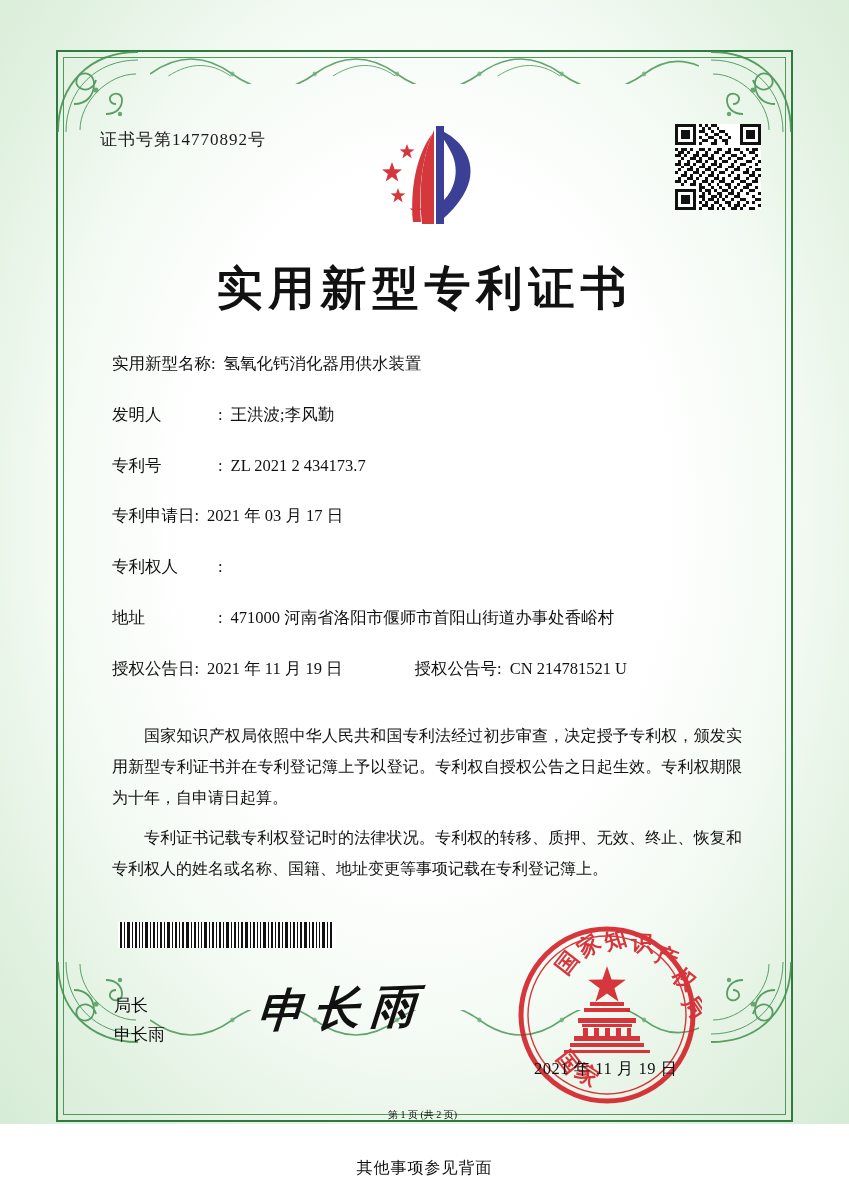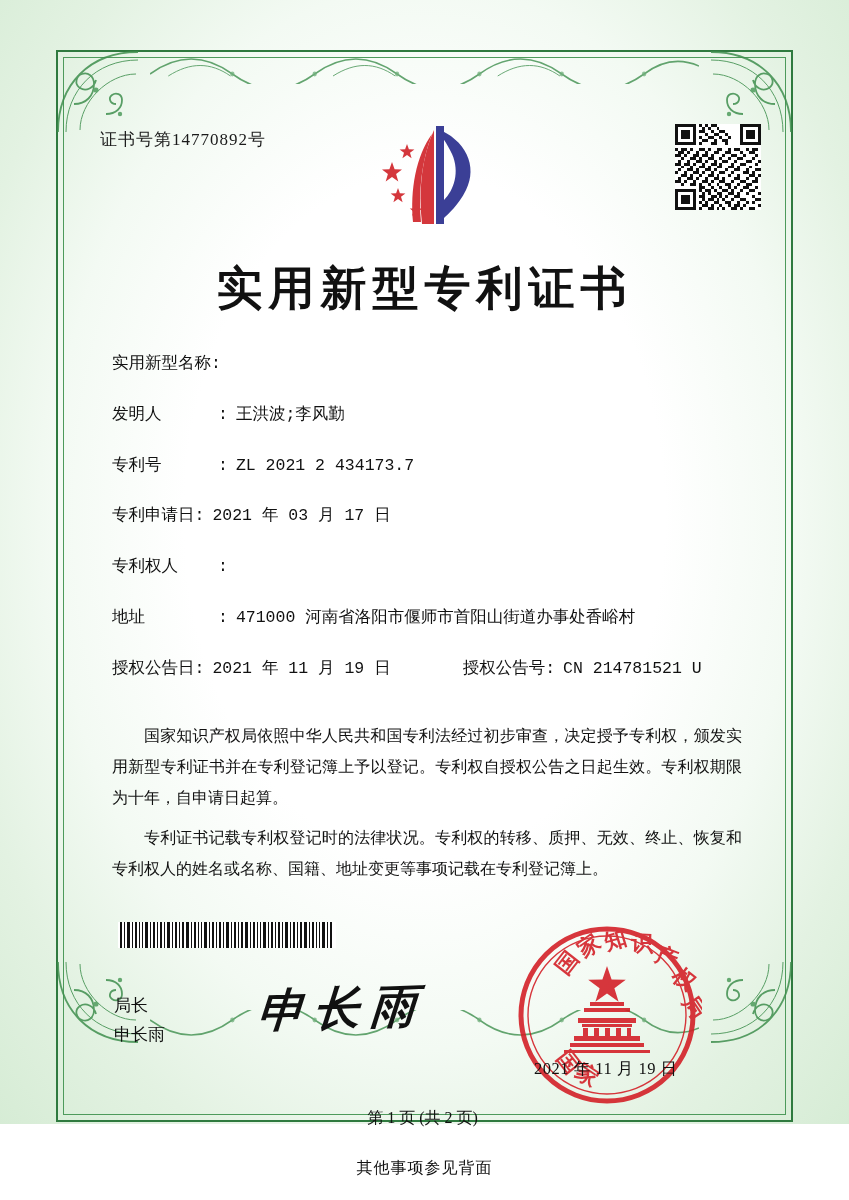--- a/index.html
+++ b/index.html
@@ -105,21 +105,20 @@
     left: 112px; top: 352px;
     width: 640px;
     font-size: 16.5px;
     line-height: 1.5;
   }
   .field-row {
     display: flex;
     align-items: baseline;
     margin-bottom: 26px;
     white-space: nowrap;
-    font-family: Liberation Mono, monospace;
   }
   .field-label {
     color: #111;
     flex: 0 0 auto;
   }
   .field-label.spread {
     display: inline-flex;
     justify-content: space-between;
     width: 106px;
   }
@@ -188,21 +187,21 @@
     font-size: 16.5px;
     color: #111;
     letter-spacing: .5px;
   }
 
   
   .page-no {
     position: absolute;
     left: 0; right: 4px; top: 1108px;
     text-align: center;
-    font-size: 16px;
+    font-size: 10px;
     color: #111;
   }
   .footnote {
     position: absolute;
     left: 0; right: 0; top: 1158px;
     text-align: center;
     font-size: 16px;
     color: #111;
     letter-spacing: 1px;
   }
@@ -533,20 +532,21 @@
     </svg>
   </div>
 
   <div class="title">实用新型专利证书</div>
 
   <div class="fields">
 
     <div class="field-row">
       <span class="field-label">实用新型名称</span>
       <span class="field-colon">:</span>
+      <span class="field-value">氢氧化钙消化器用供水装置</span>
     </div>
 
     <div class="field-row">
       <span class="field-label spread">发明人</span>
       <span class="field-colon">:</span>
       <span class="field-value">王洪波;李风勤</span>
     </div>
 
     <div class="field-row">
       <span class="field-label spread">专利号</span>

